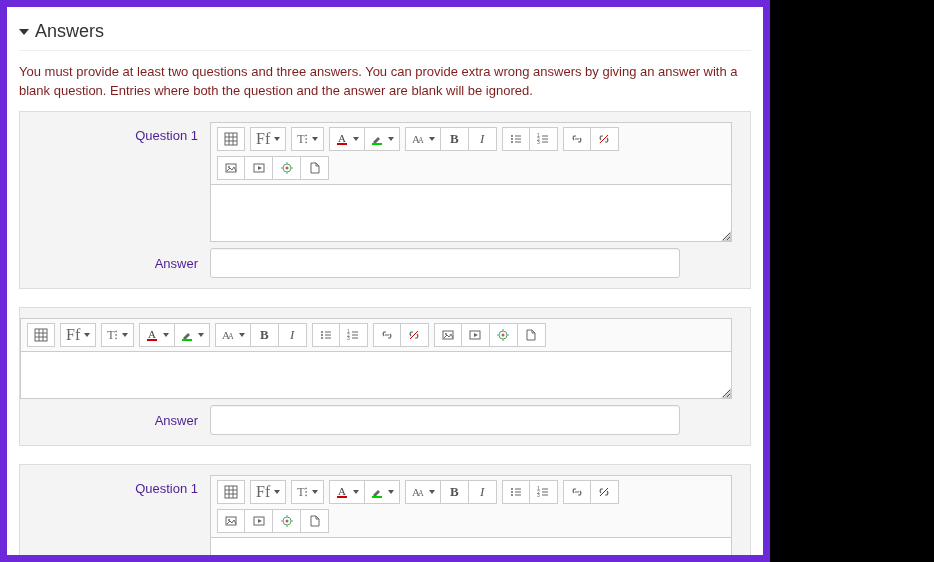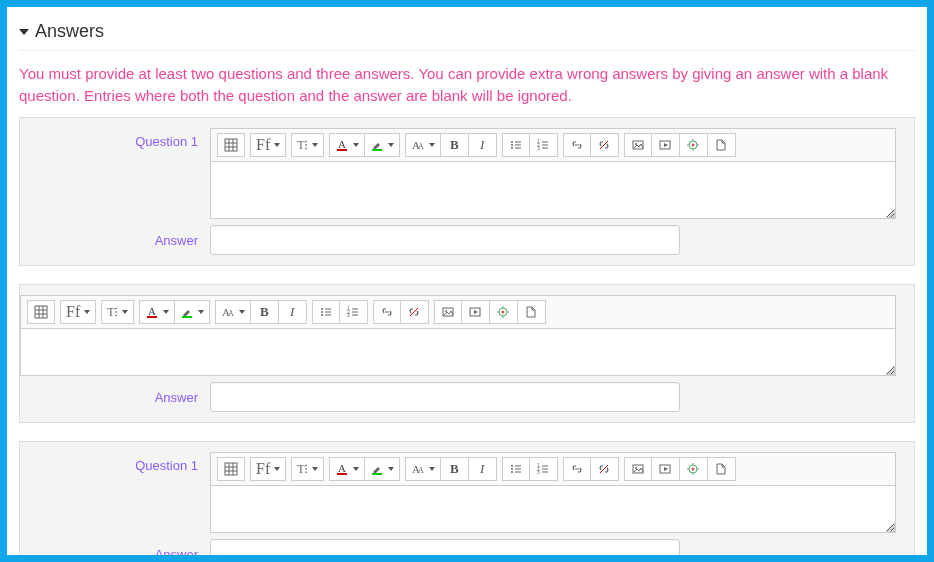--- a/index.html
+++ b/index.html
@@ -5,24 +5,24 @@
   * { box-sizing: border-box; }
   body {
     margin: 0;
     padding: 0;
     font-family: "Helvetica Neue", Helvetica, Arial, sans-serif;
     font-size: 13px;
     color: #555;
     background: #000;
   }
   .frame {
-    width: 934px;
+    width: 770px;
     height: 562px;
     background: #fff;
-    border: 7px solid #0ea5e9;
+    border: 7px solid #6d28d9;
     overflow: hidden;
     position: relative;
   }
   .content {
     padding: 8px 12px 0 12px;
   }
   .section-header {
     display: flex;
     align-items: center;
     padding: 6px 0 8px 0;
@@ -47,30 +47,30 @@
   .form-row {
     display: flex;
     align-items: flex-start;
     margin-bottom: 10px;
   }
   .form-label {
     width: 190px;
     text-align: right;
     padding-right: 12px;
     padding-top: 6px;
-    color: #8b5cf6;
+    color: #4c1d95;
     font-size: 13px;
     flex-shrink: 0;
   }
   .form-label.help-label {
     color: #333;
   }
   .help-text {
-    color: #ec4899;
-    font-size: 15px;
+    color: #7f1d1d;
+    font-size: 13px;
     line-height: 1.45;
     padding-top: 2px;
   }
   .qblock {
     background: #f4f4f4;
     border: 1px solid #ddd;
     padding: 10px 10px 10px 0;
     margin-bottom: 18px;
   }
   .qblock .form-row { margin-bottom: 6px; }

